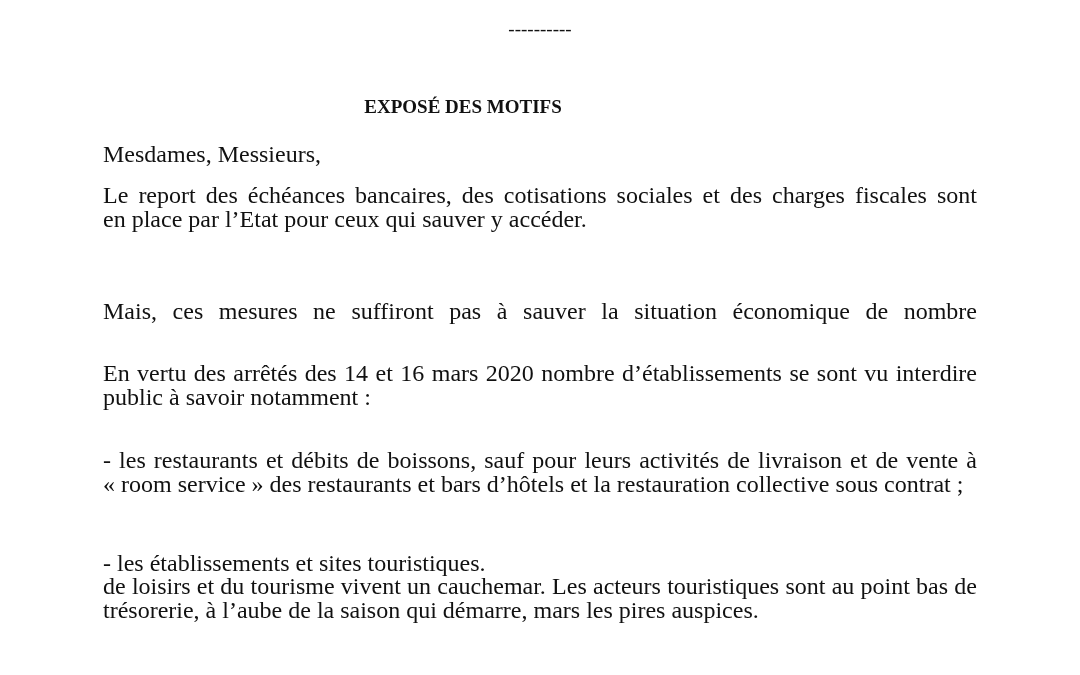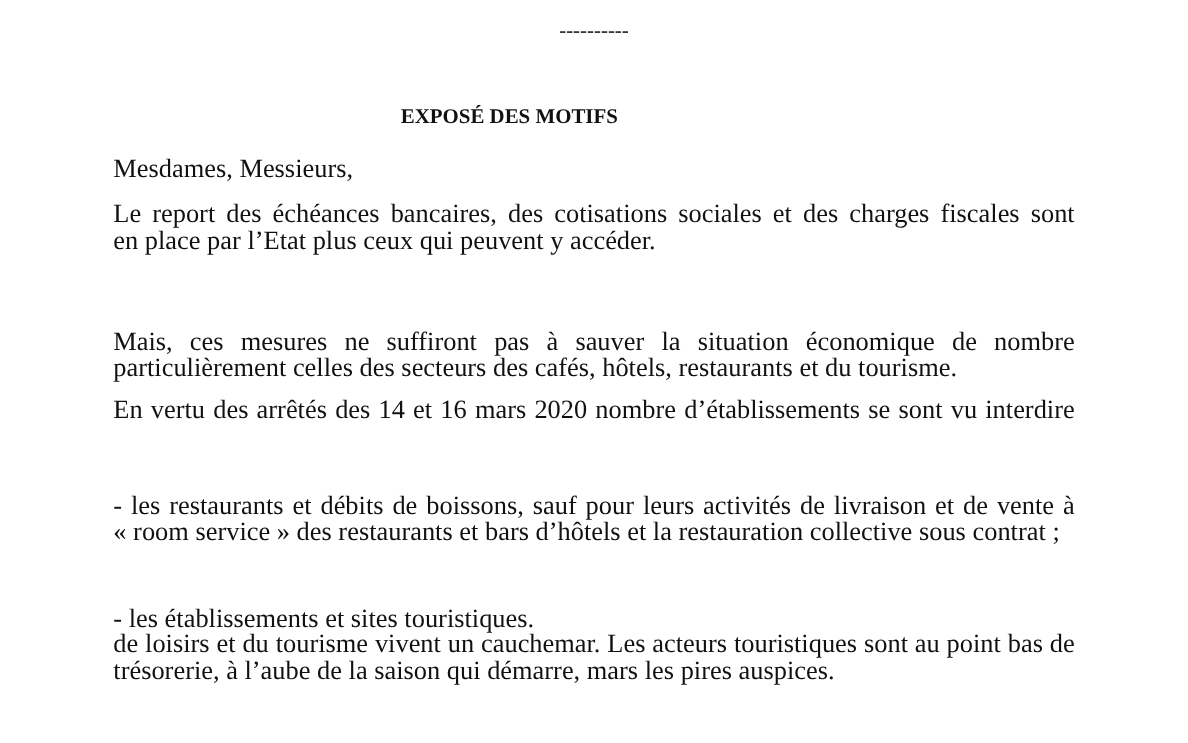--- a/index.html
+++ b/index.html
@@ -19,30 +19,30 @@
 <div>
   <div class="sep">----------</div>
   <div class="title">EXPOSÉ DES MOTIFS</div>
 
   <div class="block" style="top:143px;">
     <div class="line">Mesdames, Messieurs,</div>
   </div>
 
   <div class="block" style="top:184px;">
     <div class="line just">Le report des échéances bancaires, des cotisations sociales et des charges fiscales sont précieuses</div>
-    <div class="line">en place par l’Etat plus ceux qui peuvent y accéder.</div>
+    <div class="line">en place par l’Etat pour ceux qui sauver y accéder.</div>
   </div>
 
   <div class="block" style="top:300px;">
     <div class="line just">Mais, ces mesures ne suffiront pas à sauver la situation économique de nombre d’entreprises et plus</div>
-    <div class="line">particulièrement celles des secteurs des cafés, hôtels, restaurants et du tourisme.</div>
   </div>
 
   <div class="block" style="top:362px;">
     <div class="line just">En vertu des arrêtés des 14 et 16 mars 2020 nombre d’établissements se sont vu interdire l’accueil du</div>
+    <div class="line">public à savoir notamment :</div>
   </div>
 
   <div class="block" style="top:449px;">
     <div class="line just">- les restaurants et débits de boissons, sauf pour leurs activités de livraison et de vente à emporter, le</div>
     <div class="line">« room service » des restaurants et bars d’hôtels et la restauration collective sous contrat ;</div>
   </div>
 
   <div class="block" style="top:552px;">
     <div class="line">- les établissements et sites touristiques.</div>
   </div>

